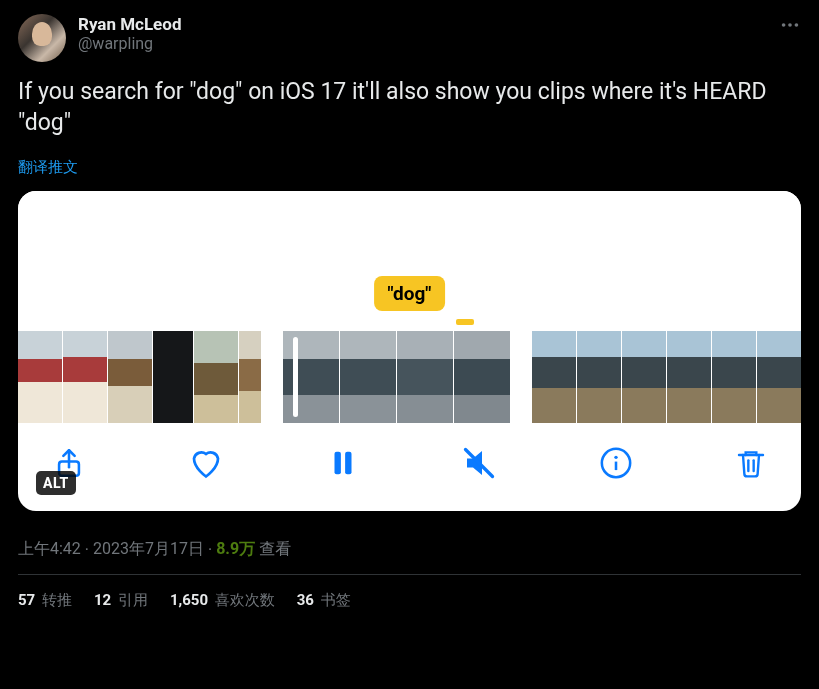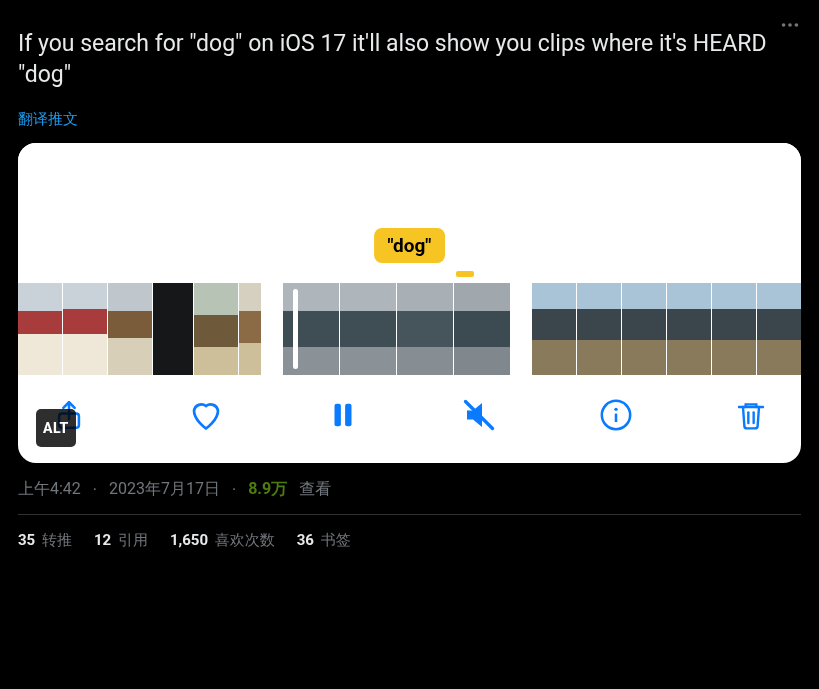--- a/index.html
+++ b/index.html
@@ -151,31 +151,31 @@
   }
   .tool-btn svg { display: block; }
   .alt-badge {
     position: absolute;
     left: 18px;
     bottom: 16px;
     background: rgba(0,0,0,0.82);
     color: #fff;
     font-size: 14px;
     font-weight: 800;
-    padding: 11px 7px;
+    padding: 4px 7px;
     border-radius: 5px;
     letter-spacing: 0.5px;
   }
   .meta-line {
-    margin-top: 16px;
+    margin-top: 28px;
     font-size: 16px;
     color: #71767b;
     display: flex;
     align-items: center;
-    gap: 12px;
+    gap: 4px;
   }
   .meta-line .bold { color: #4d7c0f; font-weight: 700; }
   .divider {
     margin-top: 14px;
     height: 1px;
     background: #2f3336;
   }
   .stats-line {
     display: flex;
     gap: 22px;
@@ -183,20 +183,27 @@
     color: #71767b;
     padding: 16px 0 0 0;
   }
   .stats-line .num { color: #e7e9ea; font-weight: 700; margin-right: 3px; }
 </style>
 </head>
 <body>
 
 <div class="tweet">
 
+  <div class="header">
+    <div class="avatar"></div>
+    <div class="user-block">
+      <span class="display-name">Ryan McLeod</span>
+      <span class="handle">@warpling</span>
+    </div>
+  </div>
 
   <div class="more-btn">
     <svg width="22" height="22" viewBox="0 0 24 24" fill="currentColor">
       <circle cx="5" cy="12" r="2"></circle>
         <circle cx="12" cy="12" r="2"></circle>
         <circle cx="19" cy="12" r="2"></circle>
     </svg>
   </div>
 
   <div class="tweet-text">If you search for "dog" on iOS 17 it'll also show you clips where it's HEARD "dog"</div>
@@ -285,21 +292,21 @@
     <span>2023年7月17日</span>
     <span> · </span>
     <span class="bold">8.9万</span>
     <span> 查看</span>
   </div>
 
   <div class="divider"></div>
 
   <div class="stats-line">
     <span>
-      <span class="num">35</span><span> 转推</span>
+      <span class="num">57</span><span> 转推</span>
     </span>
     <span>
       <span class="num">12</span><span> 引用</span>
     </span>
     <span>
       <span class="num">1,650</span><span> 喜欢次数</span>
     </span>
     <span>
       <span class="num">36</span><span> 书签</span>
     </span>

